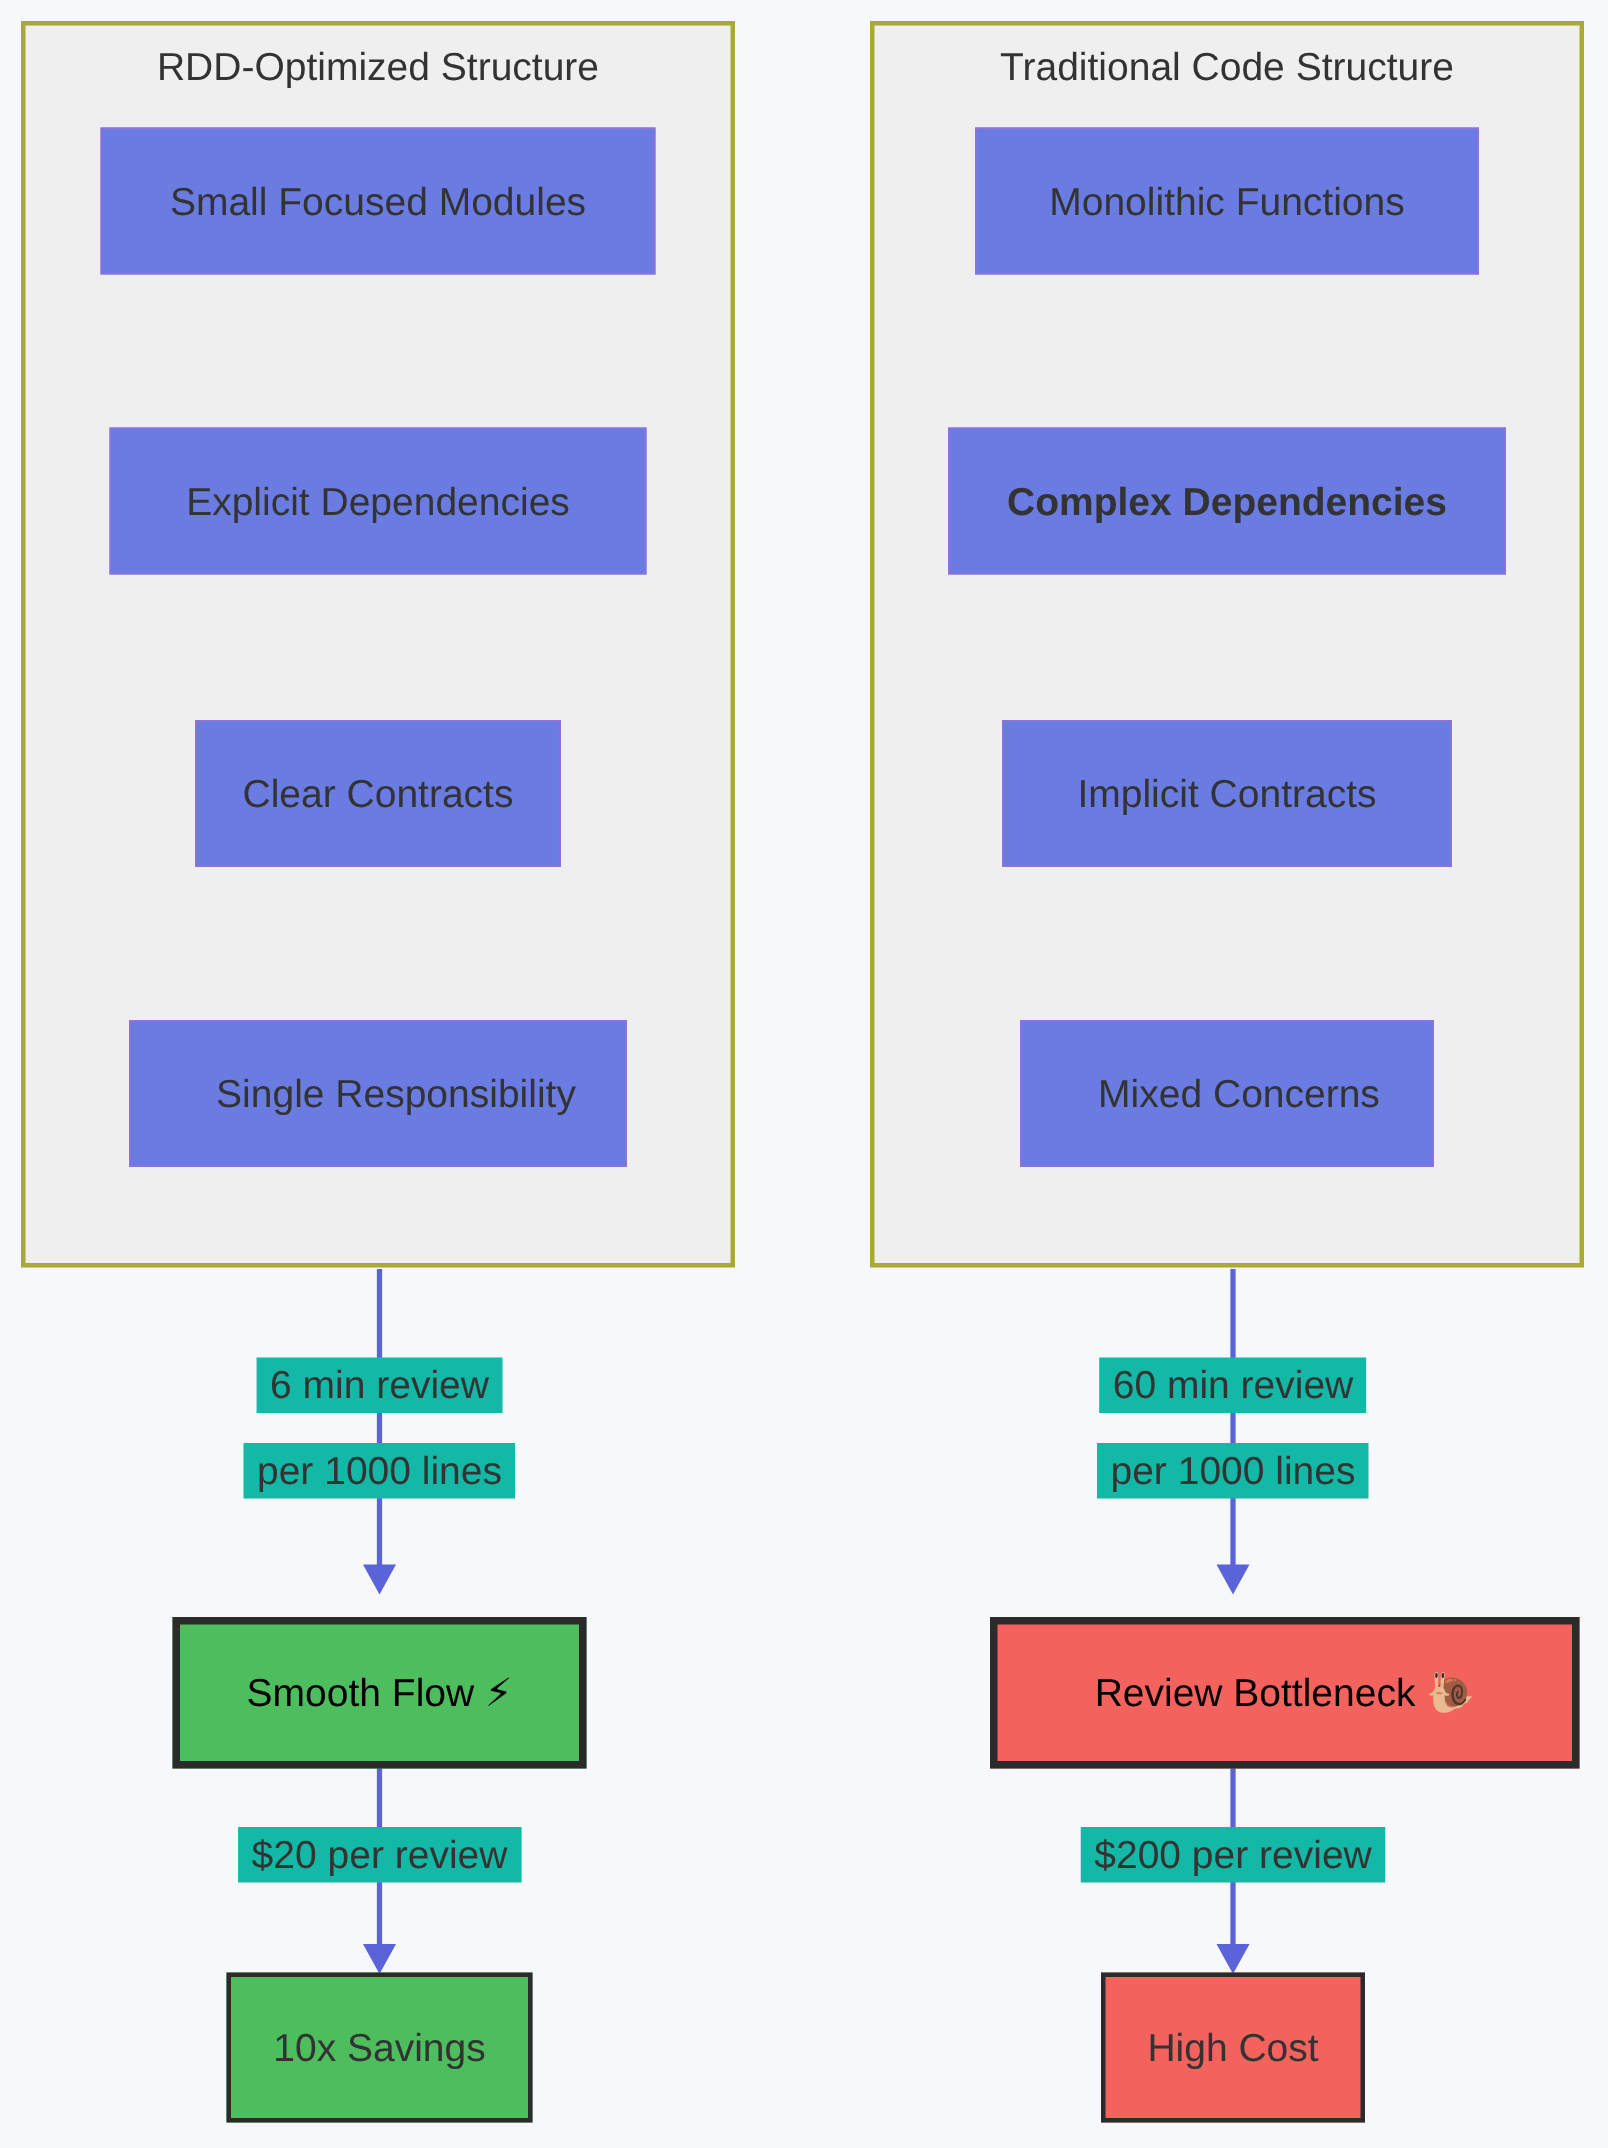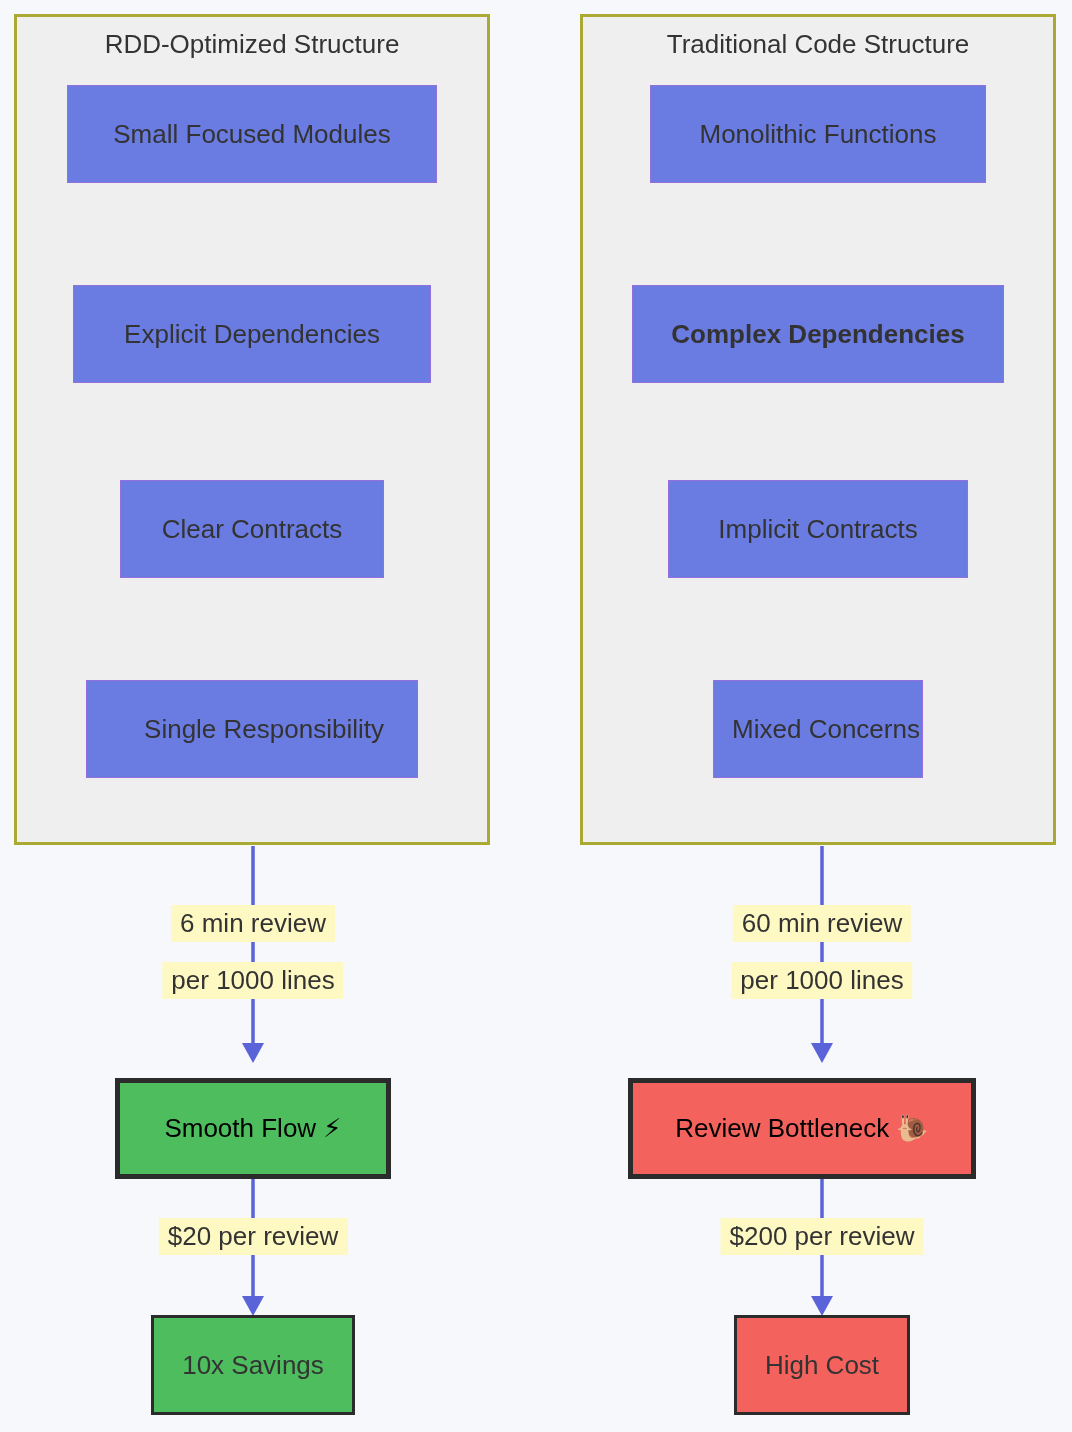--- a/index.html
+++ b/index.html
@@ -46,34 +46,34 @@
     border:1.5px solid #9370DB;
     box-sizing:border-box;
     display:flex;
     align-items:center;
     justify-content:center;
     font-size:26px;
     color:#333333;
     white-space:nowrap;
   }
   .nt0{top:68px;} .nt1{top:268px;} .nt2{top:463px;} .nt3{top:663px;}
-  .lw0{width:370px;} .lw1{width:358px;} .lw2{width:264px;} .lw3{width:332px;padding-left:24px;}
-  .rw0{width:336px;} .rw1{width:372px;font-weight:bold;} .rw2{width:300px;} .rw3{width:210px;padding-left:16px;}
+  .lw0{width:370px;} .lw1{width:358px;} .lw2{width:244px;} .lw3{width:332px;padding-left:24px;}
+  .rw0{width:336px;} .rw1{width:372px;font-weight:bold;} .rw2{width:300px;} .rw3{width:276px;padding-left:16px;}
   
   .arrows{
     position:absolute;
     left:0;top:0;
     width:1072px;height:1432px;
     pointer-events:none;
   }
   
   .edge-label{
     position:absolute;
     transform:translateX(-50%);
-    background:#fef9c3;
+    background:#14b8a6;
     padding:3px 9px;
     font-size:26px;
     color:#333333;
     white-space:nowrap;
   }
   .col-left{left:253px;}
   .col-right{left:822px;}
   .lbl-row1{top:905px;}
   .lbl-row2{top:962px;}
   .lbl-row3{top:1218px;}
@@ -96,21 +96,21 @@
   }
   .outcome-small{
     top:1315px;
     height:100px;
     border:3px solid #2b2b2b;
     color:#333333;
   }
   .fill-green{background:#4dbd5e;}
   .fill-red{background:#f4625e;}
   #smooth-flow{left:115px;width:276px;}
-  #review-bottleneck{left:628px;width:348px;}
+  #review-bottleneck{left:660px;width:393px;}
   #ten-x-savings{left:151px;width:204px;}
   #high-cost{left:734px;width:176px;}
 </style>
 </head>
 <body>
 
 <div class="canvas">
 
   <div class="cluster cluster-left">
     <div class="cluster-title">RDD-Optimized Structure</div>

